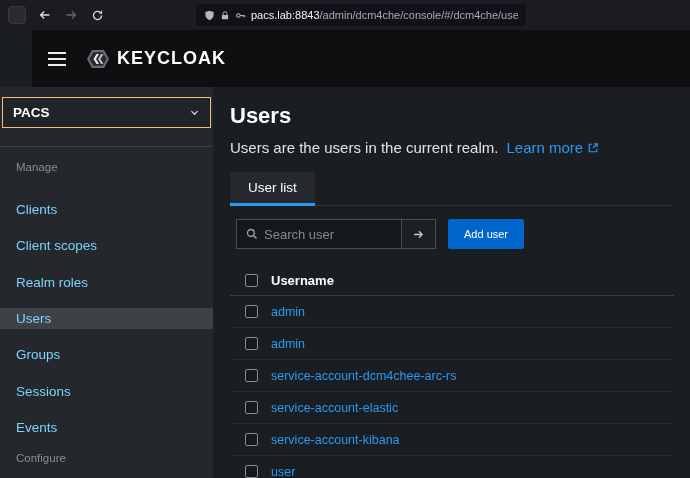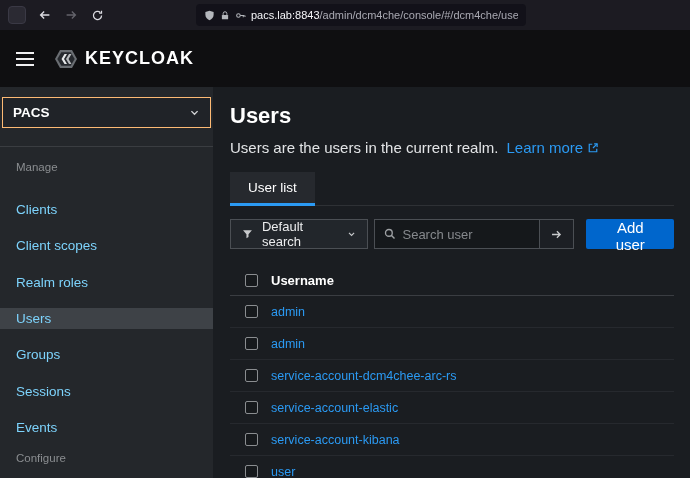--- a/index.html
+++ b/index.html
@@ -17,21 +17,21 @@
               margin-right:6px; }
   .url-bar { margin-left:86px; width:330px; height:22px; background:#121119; border-radius:4px;
              display:flex; align-items:center; padding:0 8px; gap:5px; }
   .url-text { font-size:11px; white-space:nowrap; overflow:hidden; }
   .url-host { color:#f5f5f8; }
   .url-path { color:#a9a9b2; }
   .u-icon { color:#b4b7bc; display:flex; align-items:center; }
 
   
   .kc-header { height:57px; background:#0f0f11; display:flex; align-items:center;
-               padding:0 16px; gap:20px; flex-shrink:0; }
+               padding:0 16px; gap:20px; flex-shrink:0;margin-left:32px; }
   .hamburger { display:flex; flex-direction:column; gap:4px; cursor:pointer; }
   .hamburger span { display:block; width:18px; height:2px; background:#f0f0f2; }
   .brand { display:flex; align-items:center; gap:7px; }
   .brand-text { font-size:18px; font-weight:700; letter-spacing:1px; color:#fff; }
 
   
   .page { flex:1; display:flex; min-height:0; }
 
   
   .sidebar { width:213px; background:#24272b; display:flex; flex-direction:column; flex-shrink:0; }
@@ -67,21 +67,21 @@
   .search-group { display:flex; align-items:center; height:30px; border:1px solid #4b4f54;
                   margin-left:6px; background:#15181b; width:200px; }
   .search-group .s-icon { margin:0 6px 0 9px; color:#9ea1a4; display:flex; }
   .search-group input { flex:1; min-width:0; background:transparent; border:none; outline:none;
                         color:#d6d8da; font-size:13px; font-family:"Liberation Sans",sans-serif; }
   .search-group input::placeholder { color:#86898d; }
   .search-btn { width:34px; align-self:stretch; border-left:1px solid #4b4f54; background:#1c1f24;
                 display:flex; align-items:center; justify-content:center; color:#c8cacc;
                 border-top:none;border-right:none;border-bottom:none; cursor:pointer; }
   .add-user { margin-left:12px; height:30px; padding:0 16px; background:#0066cc; color:#fff;
-              border:none; border-radius:2px; font-size:15px; font-family:"Liberation Sans",sans-serif;
+              border:none; border-radius:2px; font-size:11px; font-family:"Liberation Sans",sans-serif;
               cursor:pointer; }
 
   .table { margin-top:17px; }
   .t-row { display:flex; align-items:center; gap:13px; padding-left:15px; height:32px;
            border-bottom:1px solid #26292e; }
   .t-head { height:30px; border-bottom:1px solid #3a3d42; }
   .t-head .col-username { font-weight:700; font-size:13px; color:#fff; }
   .cb { width:13px; height:13px; border:1px solid #8a8d90; border-radius:2px; background:#16191c;
         flex-shrink:0; cursor:pointer; }
   .username-link { font-size:12.5px; color:#2b9af3; text-decoration:none; cursor:pointer; }
@@ -200,29 +200,20 @@
         </a>
       </div>
 
       <div class="tabs">
         <div class="tab">
           <span>User list</span>
         </div>
       </div>
 
       <div class="toolbar">
-        <div class="filter-select">
-          <svg width="12" height="12" viewBox="0 0 16 16" fill="#c8cacc">
-              <path d="M1.5 2.5h13L9.5 8.2v4.3l-3 1.8V8.2z"></path>
-            </svg>
-          <span>Default search</span>
-          <svg width="10" height="10" viewBox="0 0 16 16" fill="none" stroke="#c8cacc" stroke-width="2">
-              <path d="M3.5 6l4.5 4.5L12.5 6"></path>
-            </svg>
-        </div>
         <div class="search-group">
           <span class="s-icon">
             <svg width="12" height="12" viewBox="0 0 16 16" fill="none" stroke="currentColor" stroke-width="1.8">
                 <circle cx="6.5" cy="6.5" r="4.5"></circle>
                 <path d="M10 10l4 4"></path>
               </svg>
           </span>
           <input type="text" placeholder="Search user" style="">
           <button class="search-btn">
             <svg width="13" height="13" viewBox="0 0 16 16" fill="none" stroke="currentColor" stroke-width="1.6">

